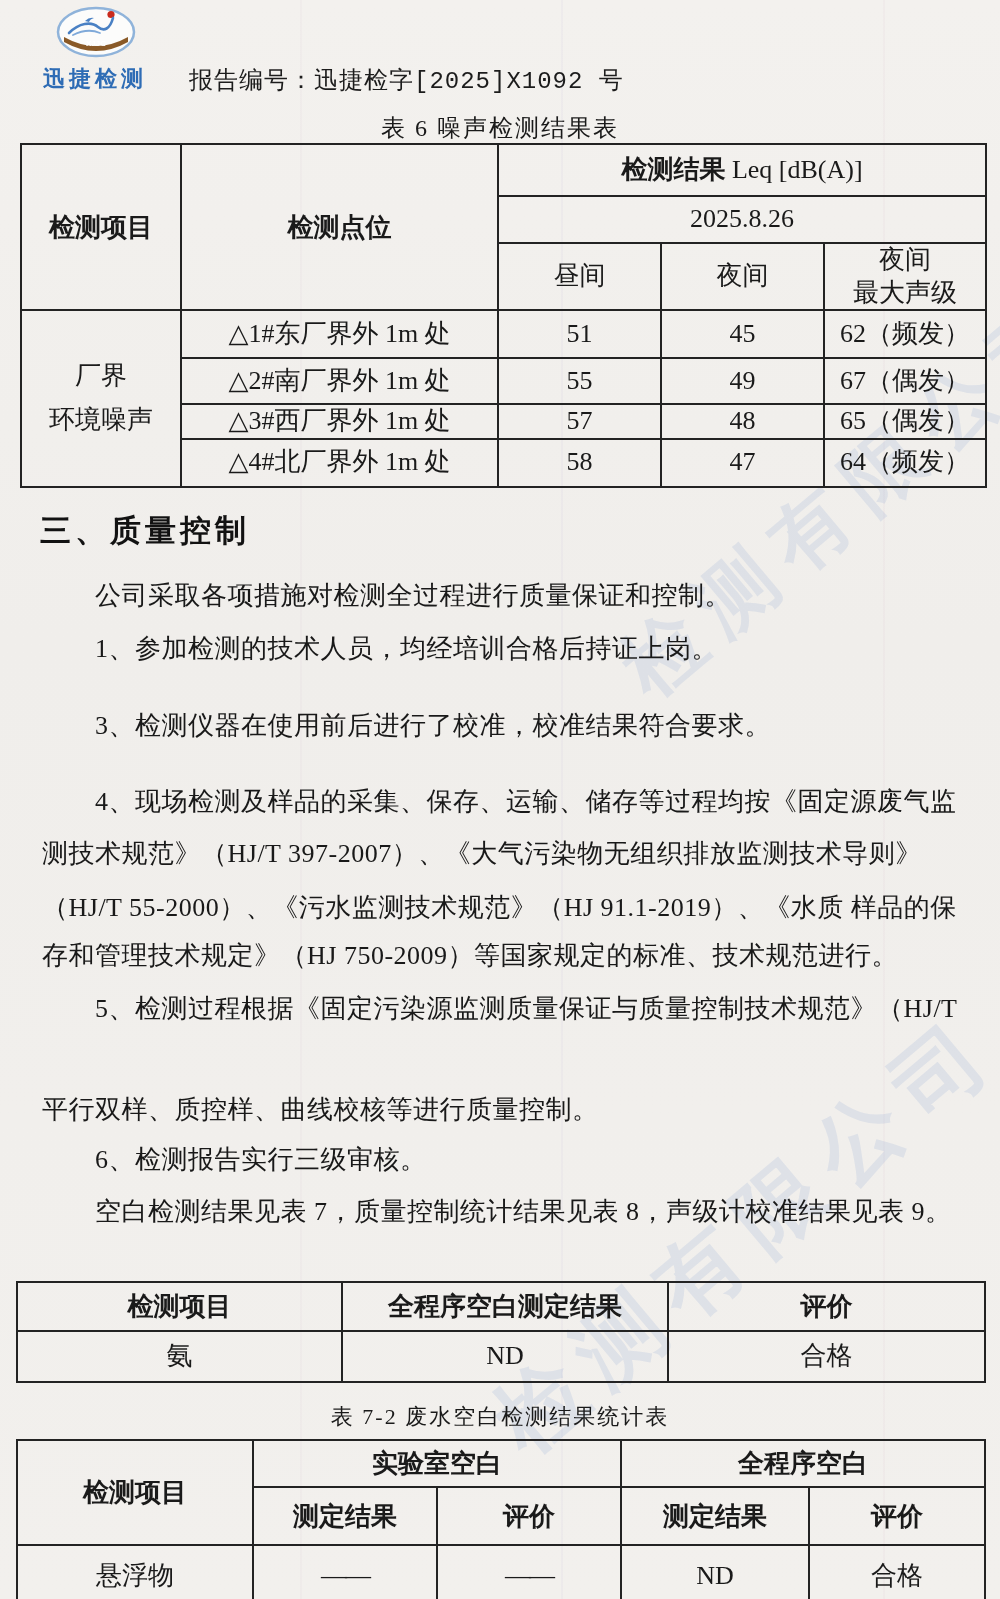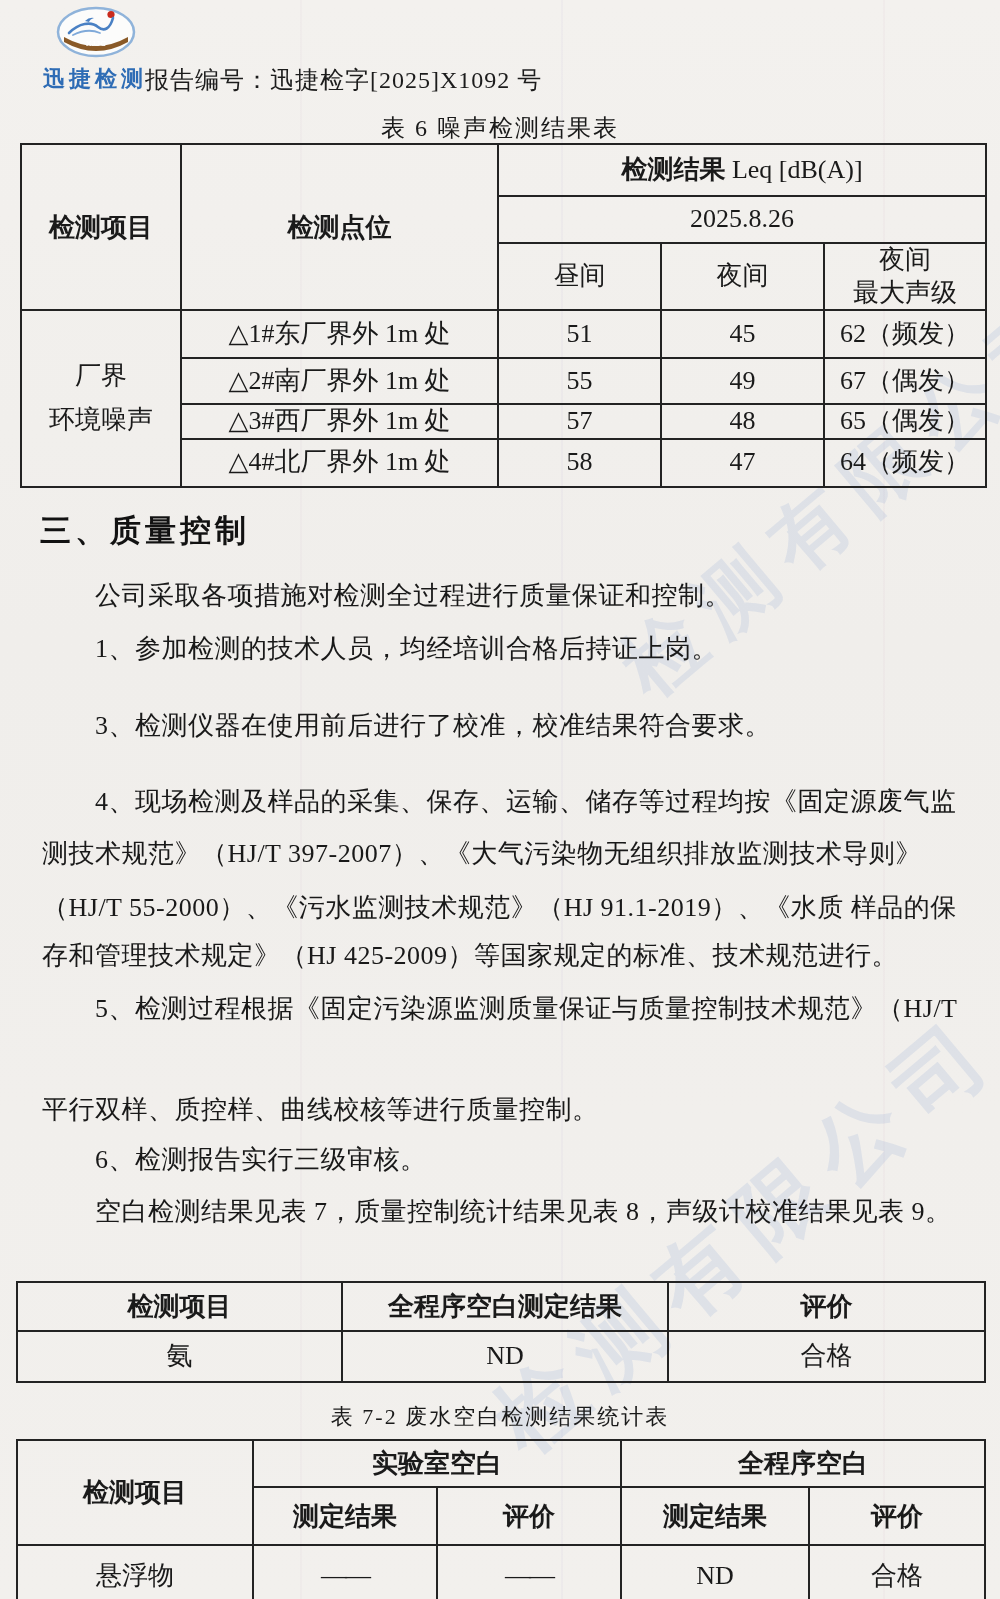--- a/index.html
+++ b/index.html
@@ -7,21 +7,21 @@
        background:#f1efec;
        font-family:"Liberation Serif","DejaVu Serif",serif;color:#1c1c1c;}
   .page{position:absolute;inset:0;
         background:
           linear-gradient(90deg, rgba(210,190,205,.10) 0 2px, transparent 2px) 300px 0/1000px 100% no-repeat,
           linear-gradient(90deg, rgba(190,180,215,.10) 0 2px, transparent 2px) 561px 0/1000px 100% no-repeat,
           linear-gradient(90deg, rgba(215,185,200,.10) 0 2px, transparent 2px) 883px 0/1000px 100% no-repeat,
           linear-gradient(180deg,#f3f1ee 0%,#f0eeeb 40%,#f2f0ed 100%);}
   .abs{position:absolute;}
   .ctr{left:0;width:100%;text-align:center;}
-  .ser{font-family:Liberation Serif, serif;}
+  .ser{font-family:Liberation Mono, monospace;margin-left:44px;}
   .hei{font-family:"Liberation Sans","DejaVu Sans",sans-serif;font-weight:700;}
   .bodyline{font-size:26px;letter-spacing:.5px;white-space:nowrap;color:#191919;}
   .tbl{position:absolute;border-collapse:collapse;table-layout:fixed;}
   .tbl td{border:2px solid #232323;text-align:center;vertical-align:middle;
           padding:0;font-size:26px;color:#1a1a1a;line-height:1.25;}
   .tbl td.hdr{font-family:"Liberation Sans","DejaVu Sans",sans-serif;font-weight:700;}
   .en{font-family:"Liberation Serif","DejaVu Serif",serif;font-weight:400;}
   .wm{position:absolute;font-size:78px;font-weight:700;letter-spacing:18px;
       color:rgba(105,140,205,.14);white-space:nowrap;
       font-family:"Liberation Serif","DejaVu Serif",serif;
@@ -113,21 +113,21 @@
     </table>
 
   <div class="abs hei" style="left:40px; top:510px; font-size:31px; letter-spacing:4px; color:#121212;">三、质量控制</div>
 
   <div class="abs bodyline" style="left:95px; top:578px;">公司采取各项措施对检测全过程进行质量保证和控制。</div>
   <div class="abs bodyline" style="left:95px; top:631px;">1、参加检测的技术人员，均经培训合格后持证上岗。</div>
   <div class="abs bodyline" style="left:95px; top:708px;">3、检测仪器在使用前后进行了校准，校准结果符合要求。</div>
   <div class="abs bodyline" style="left:95px; top:784px;">4、现场检测及样品的采集、保存、运输、储存等过程均按《固定源废气监</div>
   <div class="abs bodyline" style="left:42px; top:836px;">测技术规范》（HJ/T 397-2007）、《大气污染物无组织排放监测技术导则》</div>
   <div class="abs bodyline" style="left:42px; top:890px;">（HJ/T 55-2000）、《污水监测技术规范》（HJ 91.1-2019）、《水质 样品的保</div>
-  <div class="abs bodyline" style="left:42px; top:938px;">存和管理技术规定》（HJ 425-2009）等国家规定的标准、技术规范进行。</div>
+  <div class="abs bodyline" style="left:42px; top:938px;">存和管理技术规定》（HJ 750-2009）等国家规定的标准、技术规范进行。</div>
   <div class="abs bodyline" style="left:95px; top:991px;">5、检测过程根据《固定污染源监测质量保证与质量控制技术规范》（HJ/T</div>
   <div class="abs bodyline" style="left:42px; top:1092px;">平行双样、质控样、曲线校核等进行质量控制。</div>
   <div class="abs bodyline" style="left:95px; top:1142px;">6、检测报告实行三级审核。</div>
   <div class="abs bodyline" style="left:95px; top:1194px;">空白检测结果见表 7，质量控制统计结果见表 8，声级计校准结果见表 9。</div>
 
 
   <table class="tbl" style="left:16px; top:1281px; width:968px;">
     <colgroup>
         <col style="width:325px">
         <col style="width:326px">

